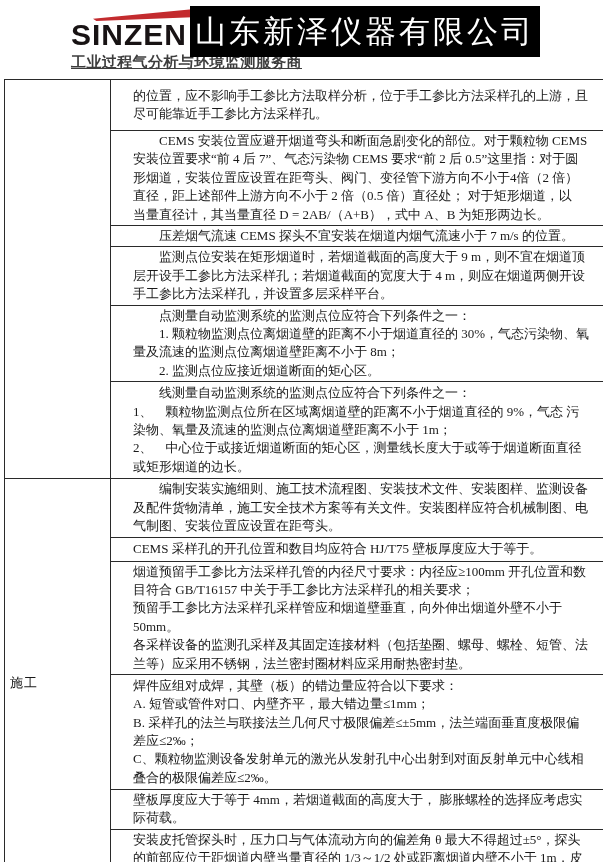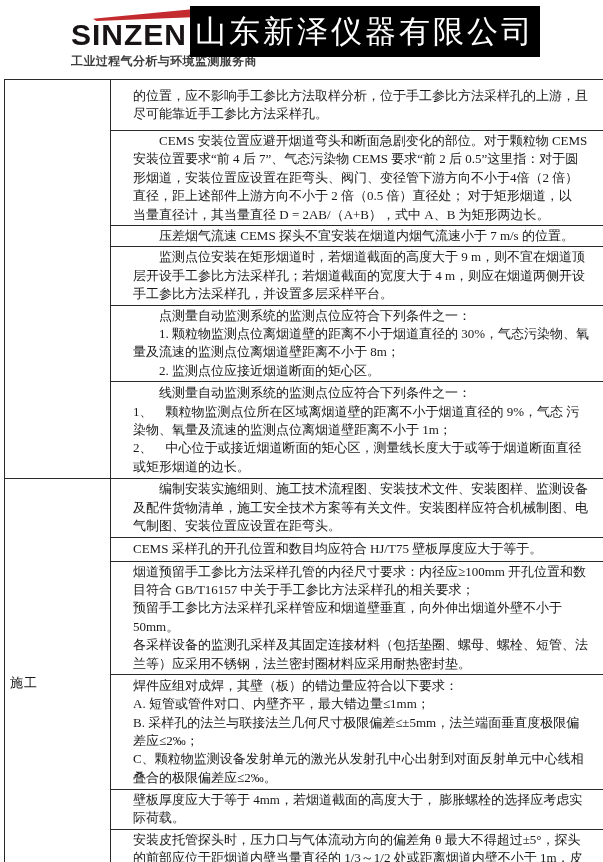--- a/index.html
+++ b/index.html
@@ -16,21 +16,21 @@
     clip-path:polygon(0 82%, 100% 0, 100% 68%, 3% 100%);
   }
   .logo-brand {
     position:absolute; left:0; top:17px; width:152px;
     font-family:"Liberation Sans", sans-serif; font-weight:bold;
     font-size:30px; letter-spacing:1px; color:#181314; line-height:32px;
   }
   .logo-tagline {
     position:absolute; left:0; top:51px; width:170px;
     font-family:"Liberation Sans", sans-serif; font-weight:bold;
-    font-size:12px; letter-spacing:0.4px; color:#3d3d3d; white-space:nowrap;
+    font-size:15px; letter-spacing:0.4px; color:#3d3d3d; white-space:nowrap;text-decoration:underline;
   }
   .title-box {
     position:absolute; left:190px; top:6px; width:350px; height:51px;
     display:flex; align-items:center; justify-content:center;
   }
   .title-text {
     font-size:31px; letter-spacing:3px; white-space:nowrap; line-height:51px;
   }
   
   .doc-table {

